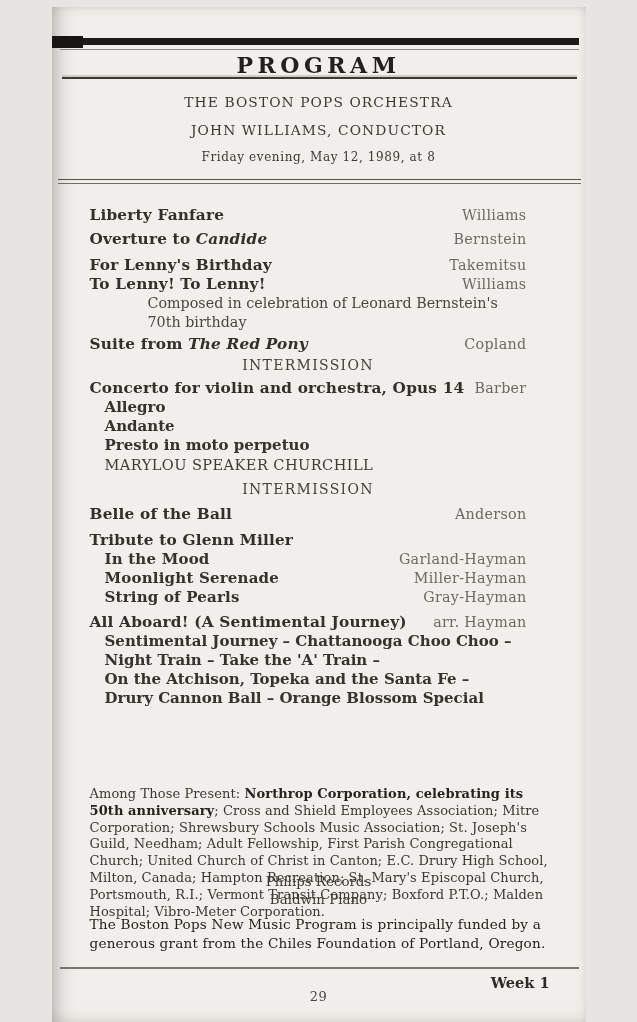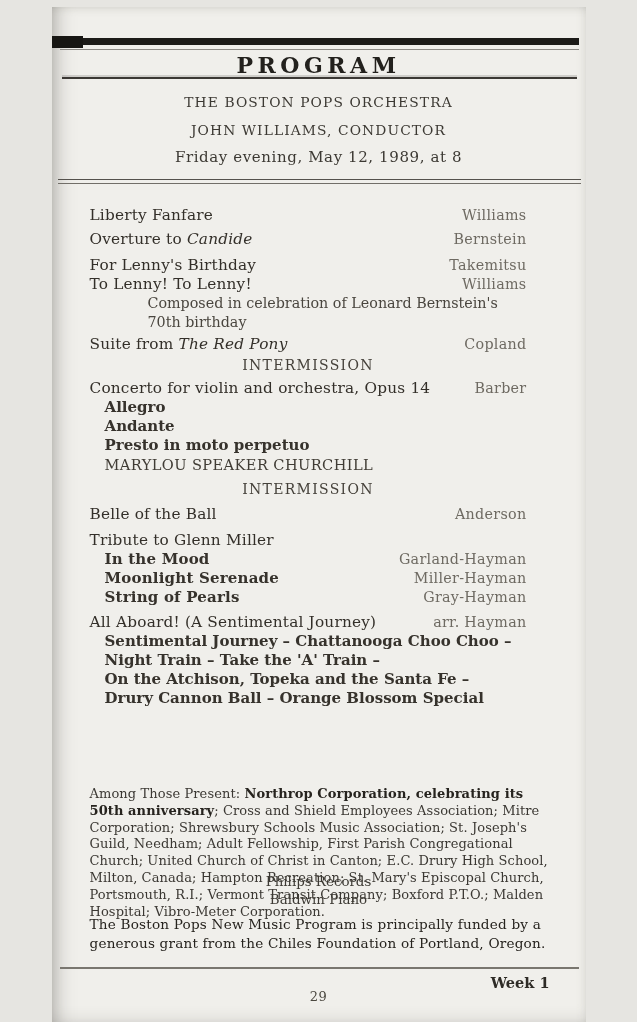--- a/index.html
+++ b/index.html
@@ -32,26 +32,26 @@
 
   
   .page-title {
     position: absolute; left: 0; right: 0; top: 45px; margin: 0;
     text-align: center; font-size: 22px; font-weight: 700;
     letter-spacing: 4.5px; color: #23211d;
   }
   .header-lines { position: absolute; left: 0; right: 0; top: 87px; text-align: center; }
   .hl { line-height: 16px; font-size: 13.8px; letter-spacing: 1.1px; color: #3c3933; }
   .hl + .hl { margin-top: 12px; }
-  .hl.date { font-size: 15px; letter-spacing: 0.6px; margin-top: 11px; }
+  .hl.date { font-size: 12px; letter-spacing: 0.6px; margin-top: 11px; }
 
   
   .program-list { position: absolute; top: 199px; left: 38px; right: 59px; }
   .row { display: flex; justify-content: space-between; align-items: baseline; line-height: 19px; }
-  .row .t { flex: 1; font-weight: 400; font-size: 15.3px; color: #332f29; letter-spacing: 0.2px; }
+  .row .t { flex: 1; font-weight: 700; font-size: 15.3px; color: #332f29; letter-spacing: 0.2px; }
   .row .t i { font-style: italic; }
   .row .c { font-weight: 400; font-size: 14.3px; color: #6e6a62; letter-spacing: 0.3px; white-space: nowrap; padding-left: 10px; }
   .row.sub .t, .sub-text { font-weight: 700; font-size: 15px; color: #36322c; }
   .row.sub { padding-left: 15px; }
   .row.caps .sub-text { font-weight: 400; font-size: 14.6px; color: #403c35; letter-spacing: 0.4px; }
   .row.note { padding-left: 58px; align-items: center; }
   .row.note .note-text { font-weight: 400; font-size: 14.3px; color: #4a463f; }
   .row.intermission { justify-content: center; }
   .row.intermission .sub-text { font-weight: 400; font-size: 14px; letter-spacing: 1.3px; color: #45413a; }
   .mt2 { margin-top: 2px; } .mt3 { margin-top: 3px; } .mt5 { margin-top: 5px; }

